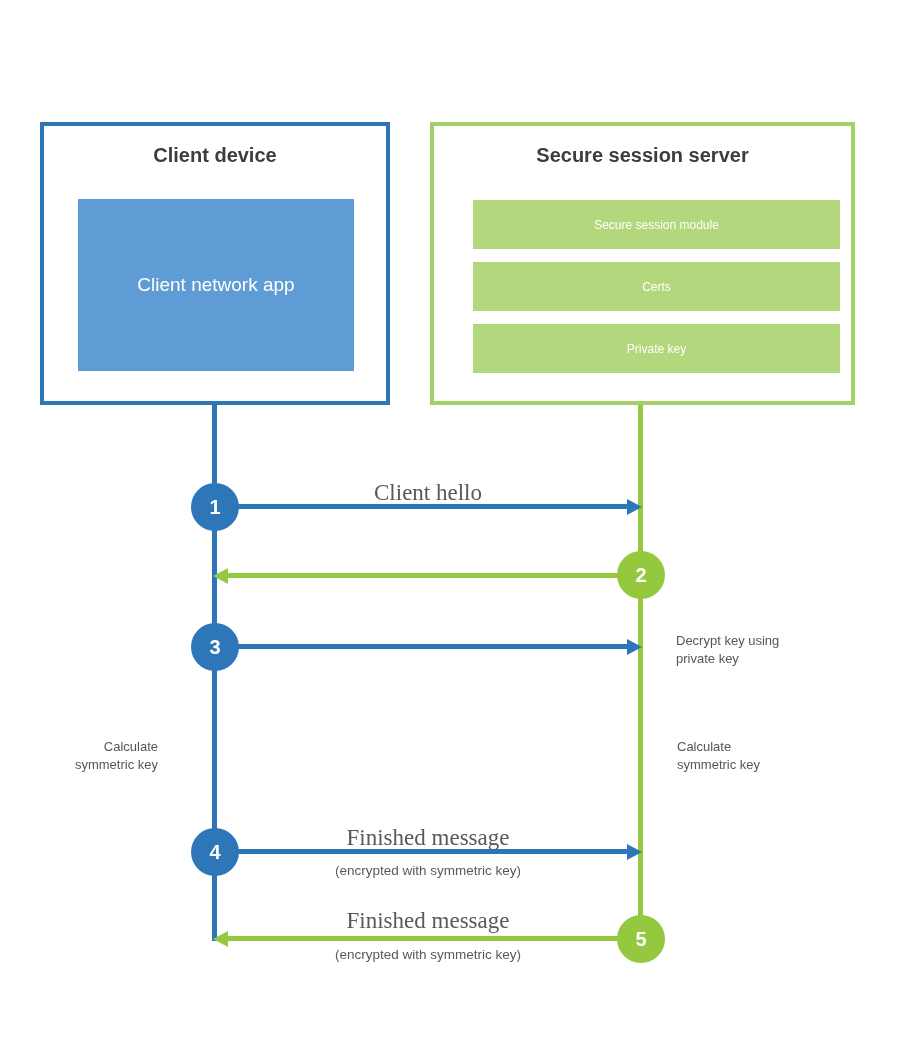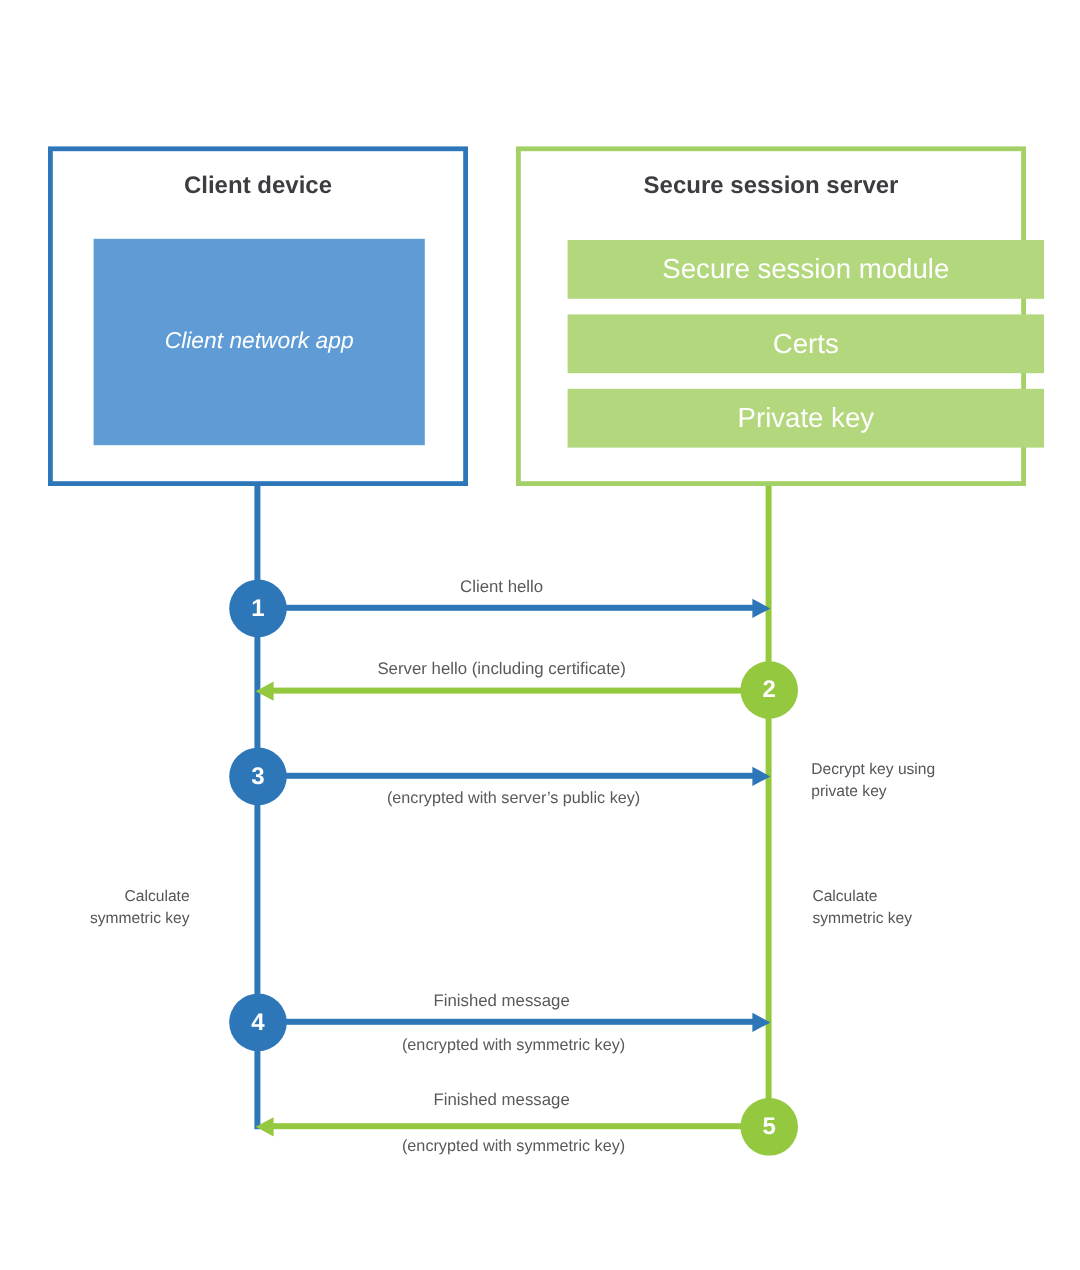--- a/index.html
+++ b/index.html
@@ -16,25 +16,25 @@
   .client-box{left:40px;top:122px;width:350px;height:283px;border:4px solid #2d77b9;}
   .server-box{left:430px;top:122px;width:425px;height:283px;border:4px solid #a3d168;}
   .actor-title{
     width:100%;text-align:center;top:18px;left:0;
     font-size:20px;font-weight:bold;color:#3c3d40;
   }
   .app-box{
     left:78px;top:199px;width:276px;height:172px;background:#5f9cd5;
     display:flex;align-items:center;justify-content:center;
   }
-  .app-label{width:160px;text-align:center;font-size:19px;color:#ffffff;line-height:1.55;font-style:italic;}
+  .app-label{width:160px;text-align:center;font-size:19px;color:#ffffff;line-height:1.55;}
   .module-bar{
-    left:473px;width:397px;height:49px;background:#b3d77c;
+    left:473px;width:367px;height:49px;background:#b3d77c;
     display:flex;align-items:center;justify-content:center;
-    font-size:23px;color:#ffffff;
+    font-size:12px;color:#ffffff;
   }
   .bar-1{top:200px;} .bar-2{top:262px;} .bar-3{top:324px;}
   
   .lifeline{width:5px;top:405px;height:536px;}
   .lifeline-client{left:212px;background:#2d77b9;}
   .lifeline-server{left:638px;background:#94c83e;}
   
   .arrow-line{height:5px;width:413px;}
   .arrow-line.blue{background:#2d77b9;left:215px;}
   .arrow-line.green{background:#94c83e;left:227px;}
@@ -43,21 +43,21 @@
   .arrow-head.left{left:213px;border-right:15px solid #94c83e;}
   
   .step-circle{
     width:48px;height:48px;border-radius:50%;
     color:#ffffff;font-size:20px;font-weight:bold;
     display:flex;align-items:center;justify-content:center;
   }
   .step-circle.blue{background:#2d77b9;left:191px;}
   .step-circle.green{background:#94c83e;left:617px;}
   
-  .msg-label{left:205px;width:426px;text-align:center;font-size:14px;color:#58595b;}
+  .msg-label{left:215px;width:426px;text-align:center;font-size:23px;color:#58595b;font-family:Liberation Serif, serif;}
   .msg-sublabel{left:215px;width:426px;text-align:center;font-size:13.5px;color:#58595b;}
   
   .side-note{font-size:13px;color:#55565a;line-height:17.5px;}
   .note-decrypt{left:676px;top:632px;width:125px;text-align:left;}
   .note-calc-left{left:48px;top:738px;width:110px;text-align:right;}
   .note-calc-right{left:677px;top:738px;width:110px;text-align:left;}
 </style>
 </head>
 <body>
 
@@ -66,25 +66,23 @@
 
   <div class="abs lifeline lifeline-client"></div>
   <div class="abs lifeline lifeline-server"></div>
 
   <div class="abs arrow-line blue" style="top:504px"></div>
   <div class="abs arrow-head right" style="top:499px"></div>
   <div class="abs msg-label" style="top:480px">Client hello</div>
 
   <div class="abs arrow-line green" style="top:573px"></div>
   <div class="abs arrow-head left" style="top:568px"></div>
-  <div class="abs msg-label" style="top:549px">Server hello (including certificate)</div>
 
   <div class="abs arrow-line blue" style="top:644px"></div>
   <div class="abs arrow-head right" style="top:639px"></div>
-  <div class="abs msg-sublabel" style="top:657px">(encrypted with server’s public key)</div>
 
   <div class="abs arrow-line blue" style="top:849px"></div>
   <div class="abs arrow-head right" style="top:844px"></div>
   <div class="abs msg-label" style="top:825px">Finished message</div>
   <div class="abs msg-sublabel" style="top:863px">(encrypted with symmetric key)</div>
 
   <div class="abs arrow-line green" style="top:936px"></div>
   <div class="abs arrow-head left" style="top:931px"></div>
   <div class="abs msg-label" style="top:908px">Finished message</div>
   <div class="abs msg-sublabel" style="top:947px">(encrypted with symmetric key)</div>

